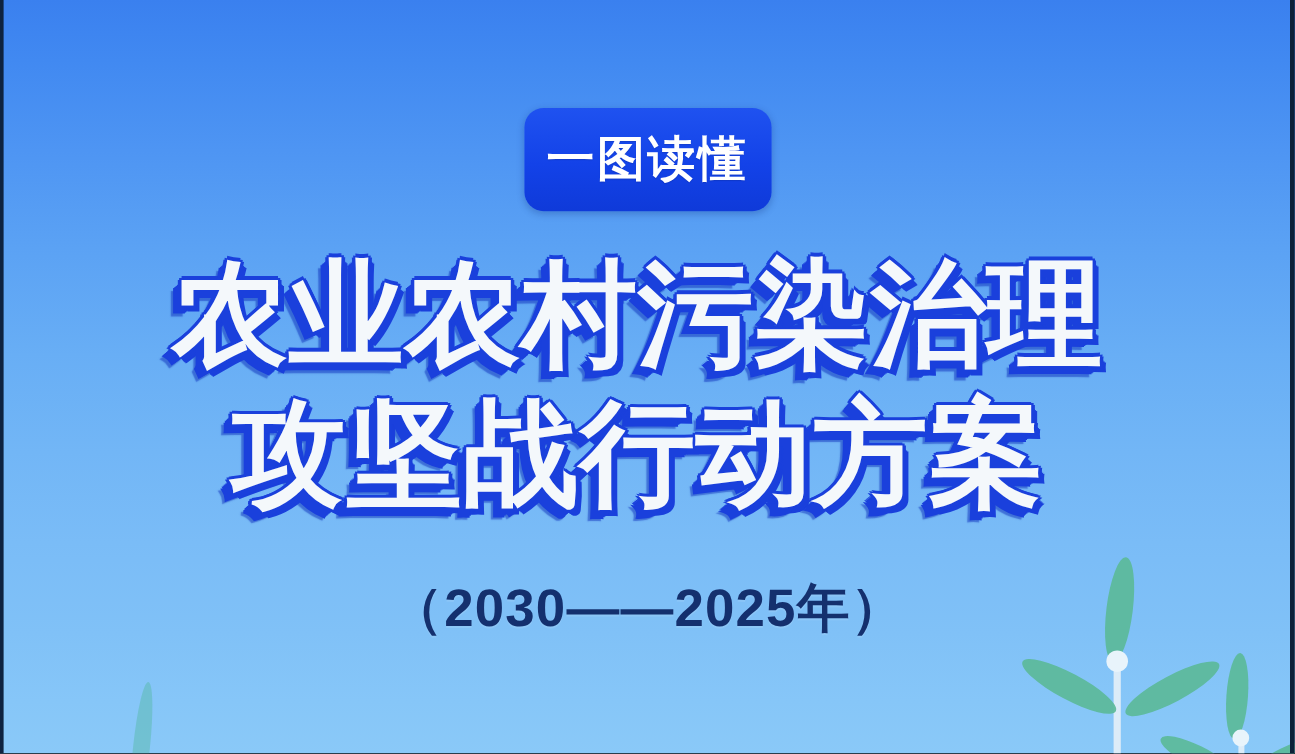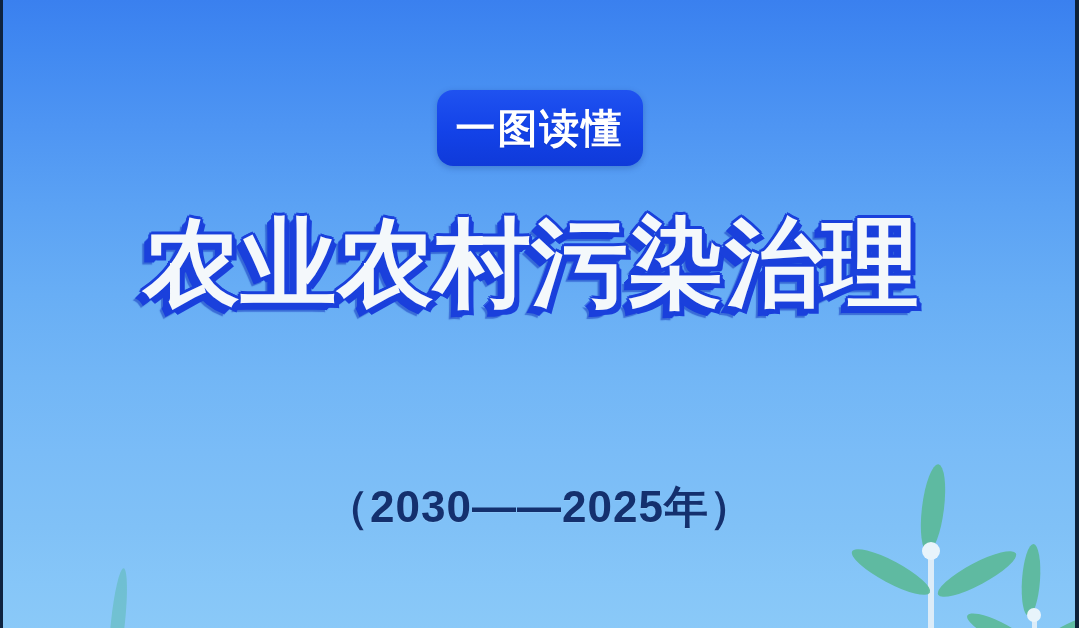--- a/index.html
+++ b/index.html
@@ -53,21 +53,21 @@
   }
   .turbine svg { display: block; overflow: visible; }
 
   
   .badge {
     position: absolute;
     left: 50%;
     top: 90px;
     transform: translateX(-50%);
     width: 206px;
-    height: 76px;
+    height: 86px;
     border-radius: 16px;
     background: linear-gradient(to bottom, #1f52f0 0%, #1342e8 55%, #0f3ad9 100%);
     box-shadow: 0 2px 6px rgba(10,40,120,0.28);
     display: flex;
     align-items: center;
     justify-content: center;
     z-index: 10;
   }
   .badge-text {
     color: #ffffff;
@@ -177,17 +177,18 @@
       </svg>
     </div>
   </div>
 
   <div class="badge">
     <span class="badge-text">一图读懂</span>
   </div>
 
   <div class="title-block">
     <div class="title-line title-line-1">农业农村污染治理</div>
+    <div class="title-line title-line-2">攻坚战行动方案</div>
   </div>
 
   <div class="subtitle">（2030——2025年）</div>
 
 </div>
 
 </body></html>

